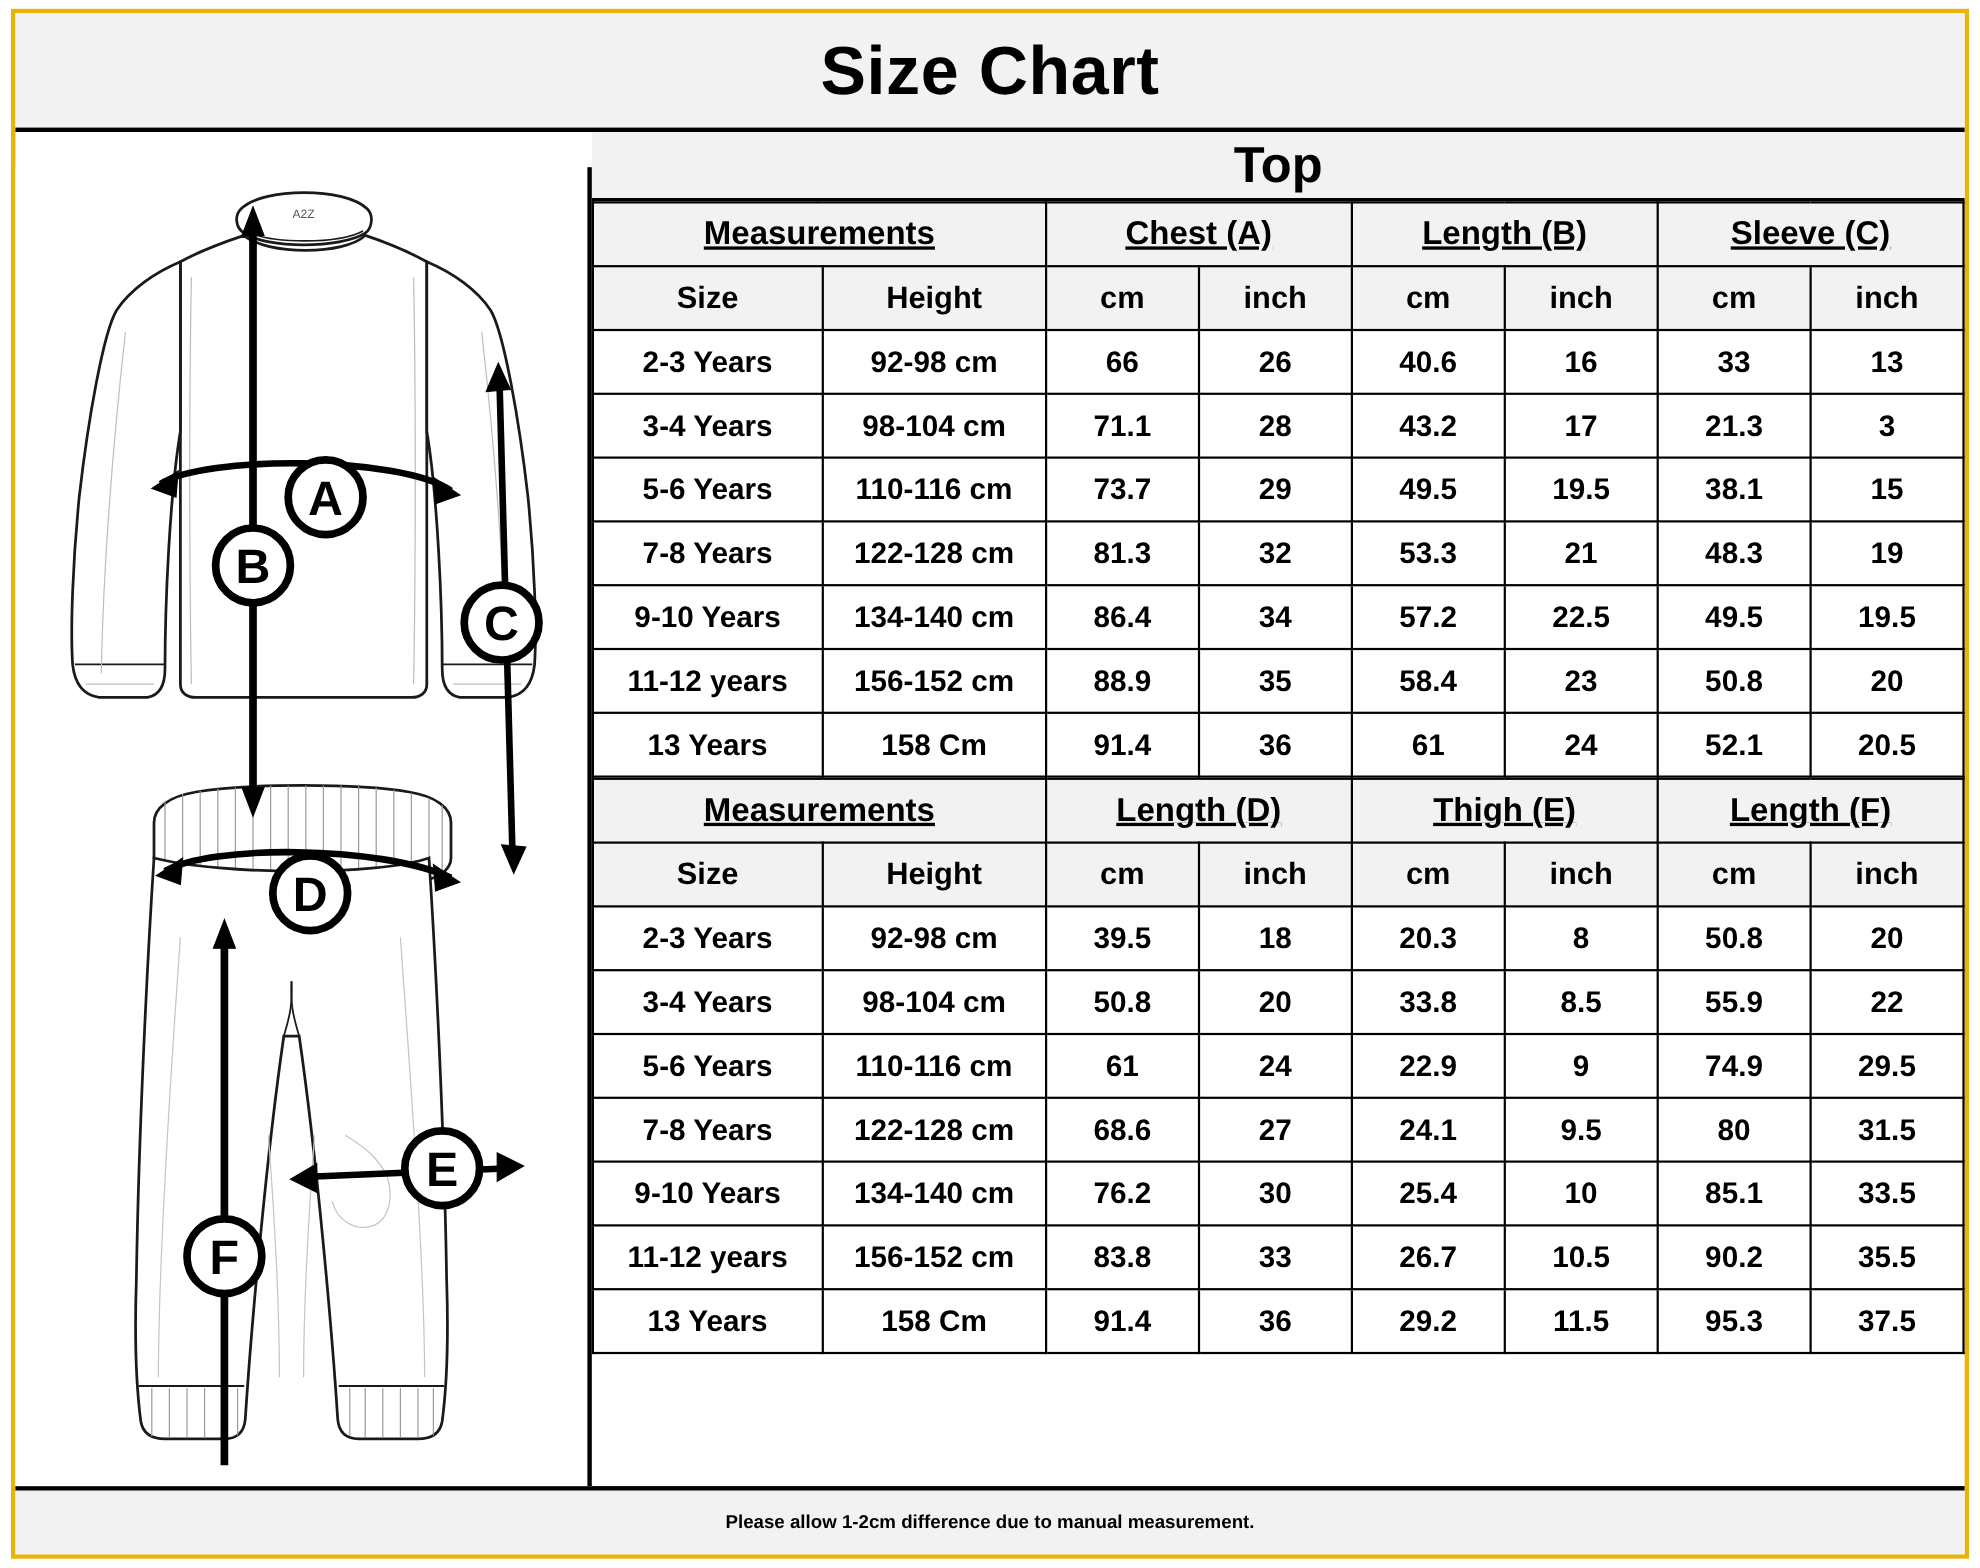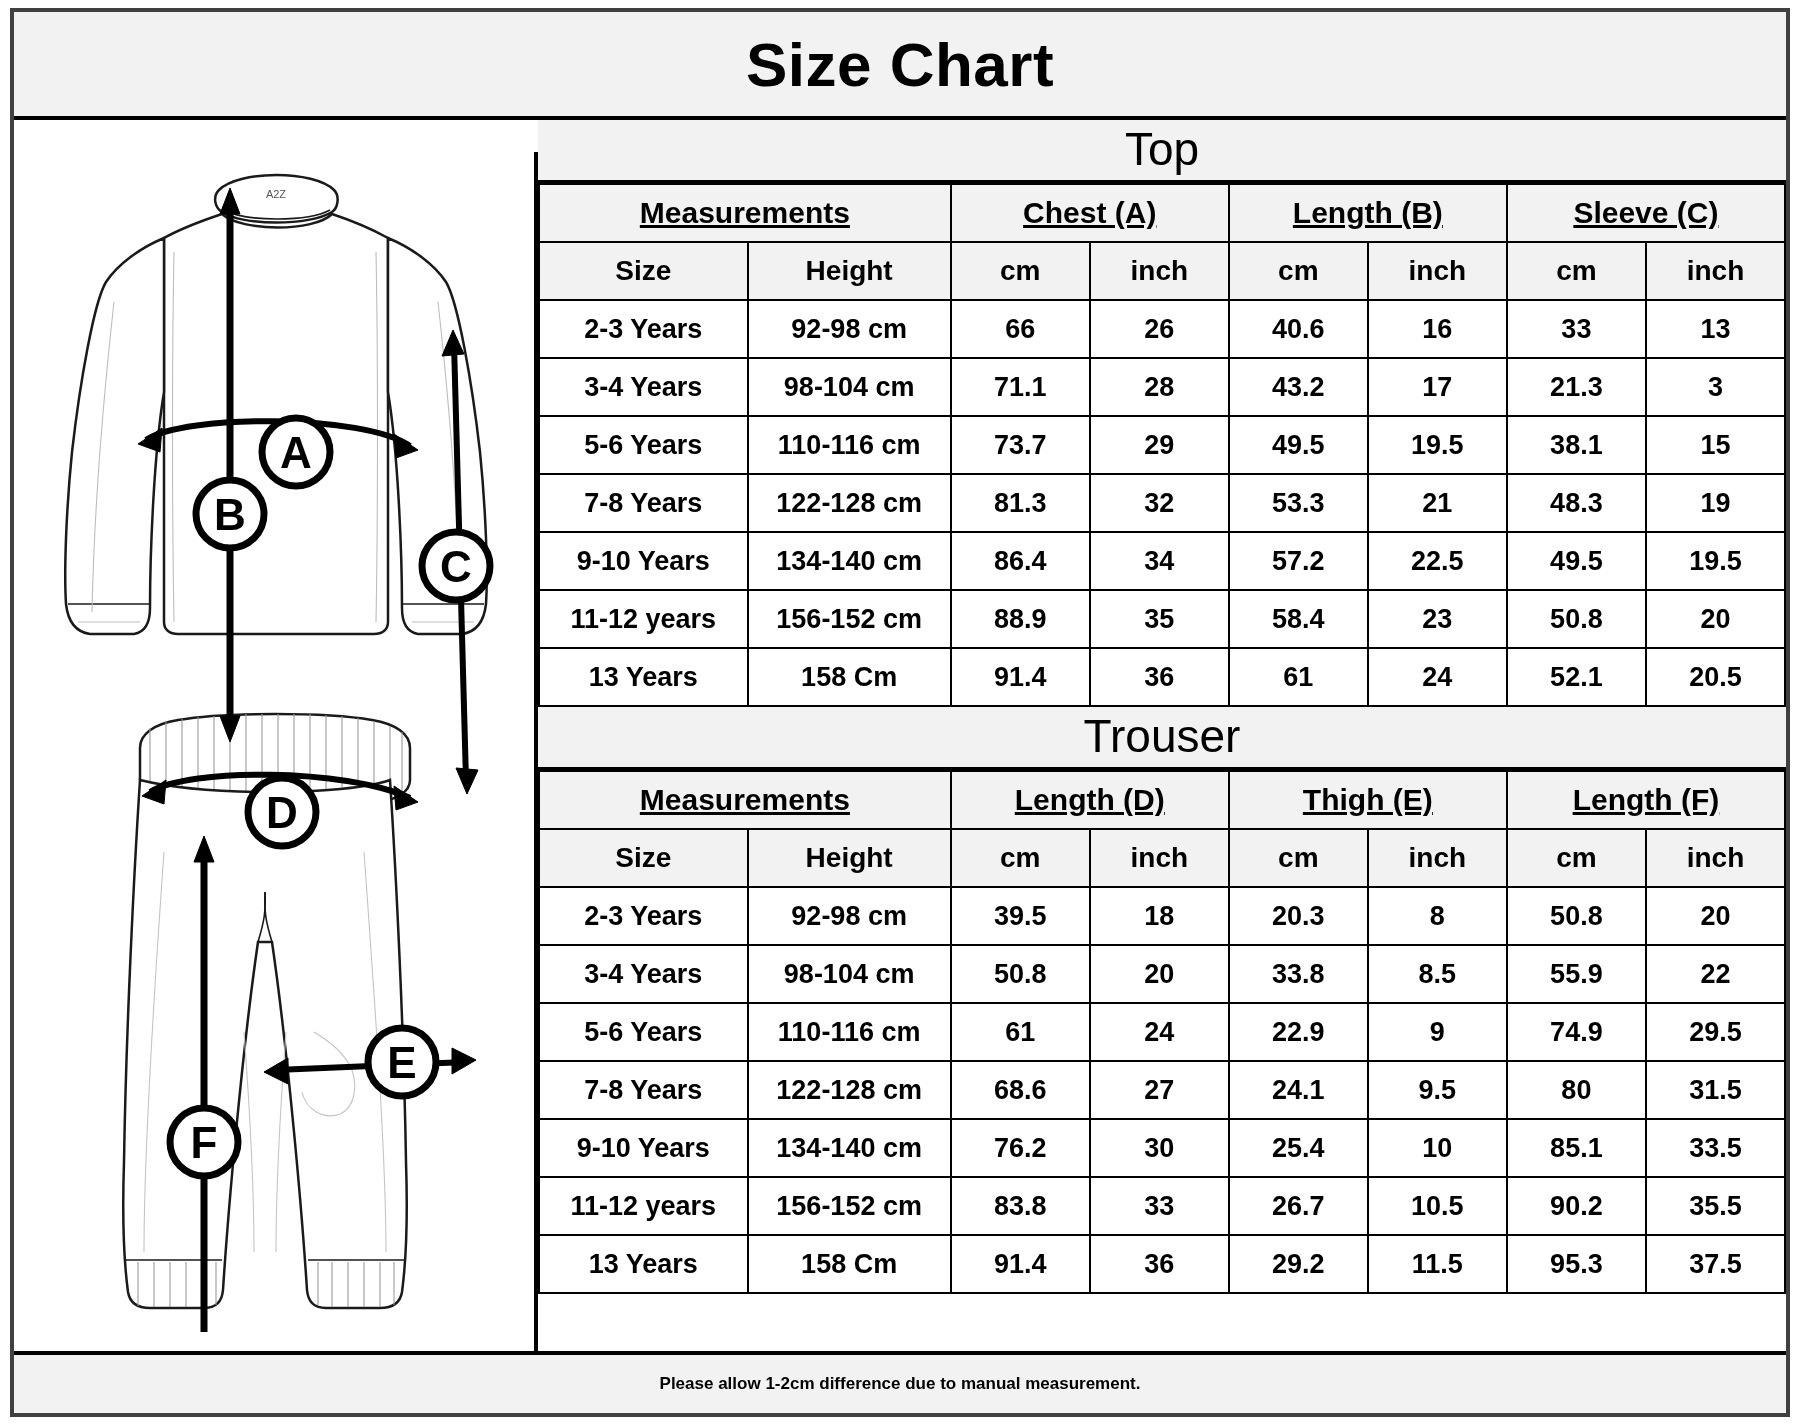--- a/index.html
+++ b/index.html
@@ -11,21 +11,21 @@
   .page {
     width: 1800px;
     height: 1425px;
     position: relative;
     background: #ffffff;
     padding: 8px 10px 8px 10px;
   }
   .frame {
     width: 100%;
     height: 100%;
-    border: 4px solid #404040;
+    border: 4px solid #eab308;
     display: flex;
     flex-direction: column;
     background: #fff;
   }
   
   .title-bar {
     height: 108px;
     border-bottom: 4px solid #000;
     background: #f2f2f2;
     display: flex;
@@ -57,21 +57,21 @@
     display: flex;
     flex-direction: column;
     min-width: 0;
   }
   
   .section-head {
     background: #f2f2f2;
     border-bottom: 3px solid #000;
     text-align: center;
     font-size: 46px;
-    font-weight: normal;
+    font-weight: bold;
     padding: 6px 0 8px 0;
     line-height: 1;
   }
   table {
     border-collapse: collapse;
     width: 100%;
     table-layout: fixed;
   }
   table td, table th {
     border: 2px solid #000;
@@ -353,21 +353,20 @@
               <td class="data">91.4</td>
               <td class="data">36</td>
               <td class="data">61</td>
               <td class="data">24</td>
               <td class="data">52.1</td>
               <td class="data">20.5</td>
             </tr>
           </tbody>
         </table>
 
-        <div class="section-head">Trouser</div>
         <table>
           <colgroup>
             <col class="c-size">
               <col class="c-height">
             <col class="c-val">
               <col class="c-val">
               <col class="c-val">
               <col class="c-val">
               <col class="c-val">
               <col class="c-val">

